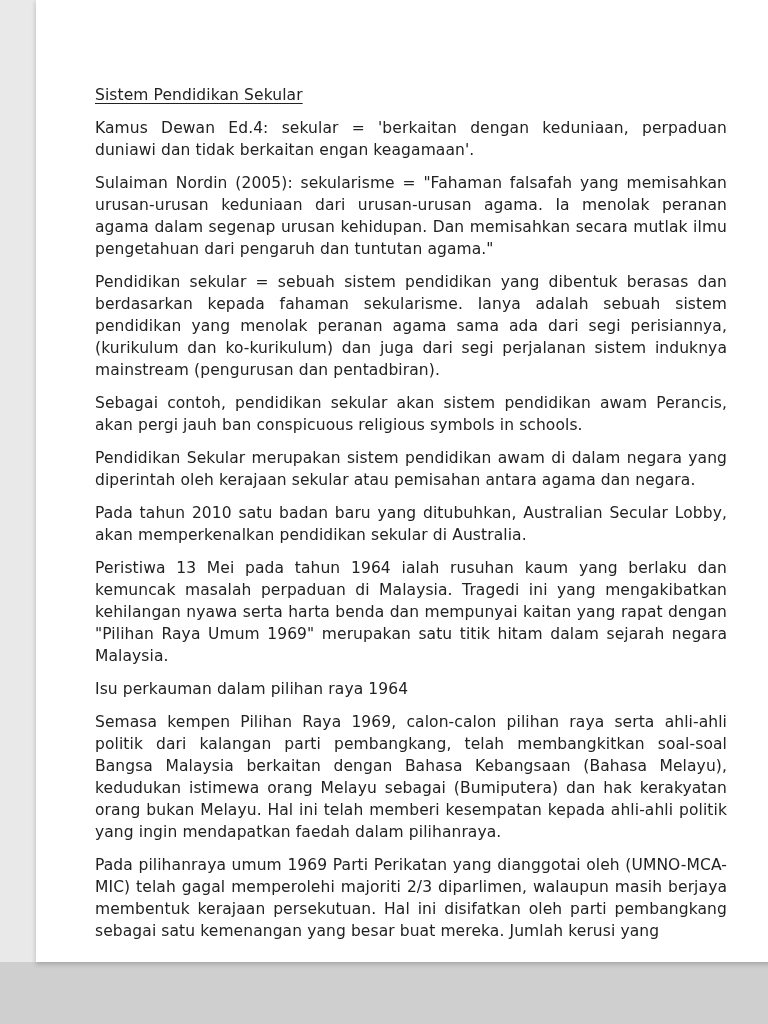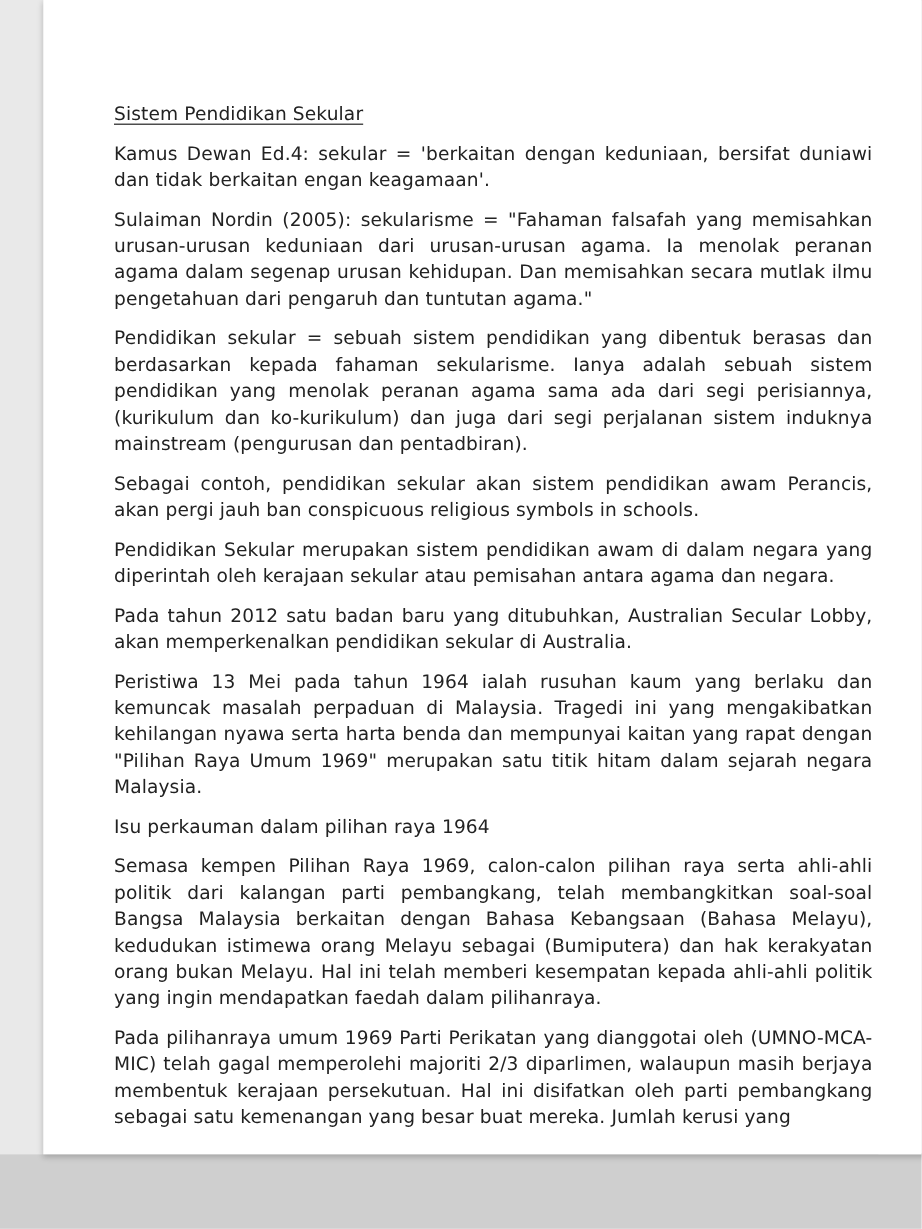--- a/index.html
+++ b/index.html
@@ -58,24 +58,24 @@
 </style>
 </head>
 <body>
 
 <div class="viewer">
   <div class="gutter gutter-left"></div>
   <div class="gutter gutter-right"></div>
 
   <div class="paper">
     <h2>Sistem Pendidikan Sekular</h2>
-    <p>Kamus Dewan Ed.4: sekular = 'berkaitan dengan keduniaan, bersifat duniawi dan tidak berkaitan engan keagamaan'.</p>
+    <p>Kamus Dewan Ed.4: sekular = 'berkaitan dengan keduniaan, perpaduan duniawi dan tidak berkaitan engan keagamaan'.</p>
     <p>Sulaiman Nordin (2005): sekularisme = "Fahaman falsafah yang memisahkan urusan-urusan keduniaan dari urusan-urusan agama. Ia menolak peranan agama dalam segenap urusan kehidupan. Dan memisahkan secara mutlak ilmu pengetahuan dari pengaruh dan tuntutan agama."</p>
     <p>Pendidikan sekular = sebuah sistem pendidikan yang dibentuk berasas dan berdasarkan kepada fahaman sekularisme. Ianya adalah sebuah sistem pendidikan yang menolak peranan agama sama ada dari segi perisiannya, (kurikulum dan ko-kurikulum) dan juga dari segi perjalanan sistem induknya mainstream (pengurusan dan pentadbiran).</p>
     <p>Sebagai contoh, pendidikan sekular akan sistem pendidikan awam Perancis, akan pergi jauh ban conspicuous religious symbols in schools.</p>
     <p>Pendidikan Sekular merupakan sistem pendidikan awam di dalam negara yang diperintah oleh kerajaan sekular atau pemisahan antara agama dan negara.</p>
-    <p>Pada tahun 2012 satu badan baru yang ditubuhkan, Australian Secular Lobby, akan memperkenalkan pendidikan sekular di Australia.</p>
+    <p>Pada tahun 2010 satu badan baru yang ditubuhkan, Australian Secular Lobby, akan memperkenalkan pendidikan sekular di Australia.</p>
     <p>Peristiwa 13 Mei pada tahun 1964 ialah rusuhan kaum yang berlaku dan kemuncak masalah perpaduan di Malaysia. Tragedi ini yang mengakibatkan kehilangan nyawa serta harta benda dan mempunyai kaitan yang rapat dengan "Pilihan Raya Umum 1969" merupakan satu titik hitam dalam sejarah negara Malaysia.</p>
     <p>Isu perkauman dalam pilihan raya 1964</p>
     <p>Semasa kempen Pilihan Raya 1969, calon-calon pilihan raya serta ahli-ahli politik dari kalangan parti pembangkang, telah membangkitkan soal-soal Bangsa Malaysia berkaitan dengan Bahasa Kebangsaan (Bahasa Melayu), kedudukan istimewa orang Melayu sebagai (Bumiputera) dan hak kerakyatan orang bukan Melayu. Hal ini telah memberi kesempatan kepada ahli-ahli politik yang ingin mendapatkan faedah dalam pilihanraya.</p>
     <p>Pada pilihanraya umum 1969 Parti Perikatan yang dianggotai oleh (UMNO-MCA-MIC) telah gagal memperolehi majoriti 2/3 diparlimen, walaupun masih berjaya membentuk kerajaan persekutuan. Hal ini disifatkan oleh parti pembangkang sebagai satu kemenangan yang besar buat mereka. Jumlah kerusi yang</p>
   </div>
 </div>
 
 </body></html>

